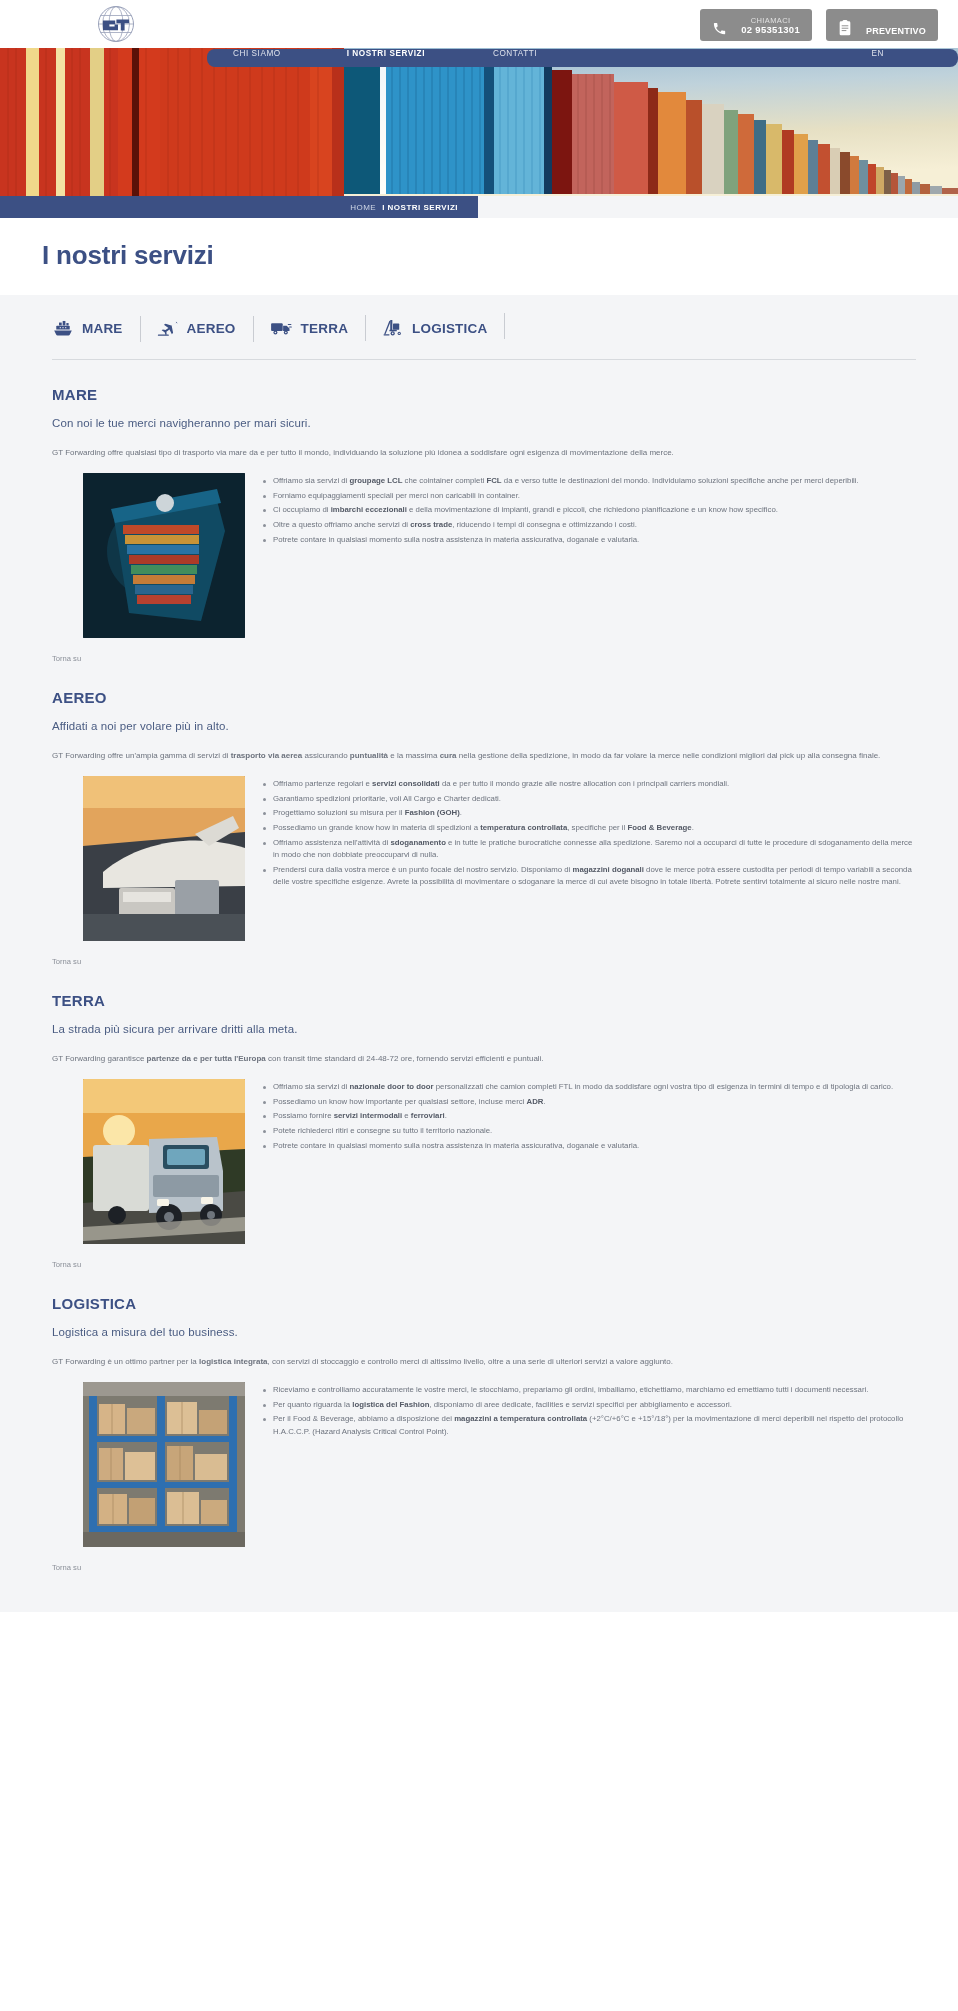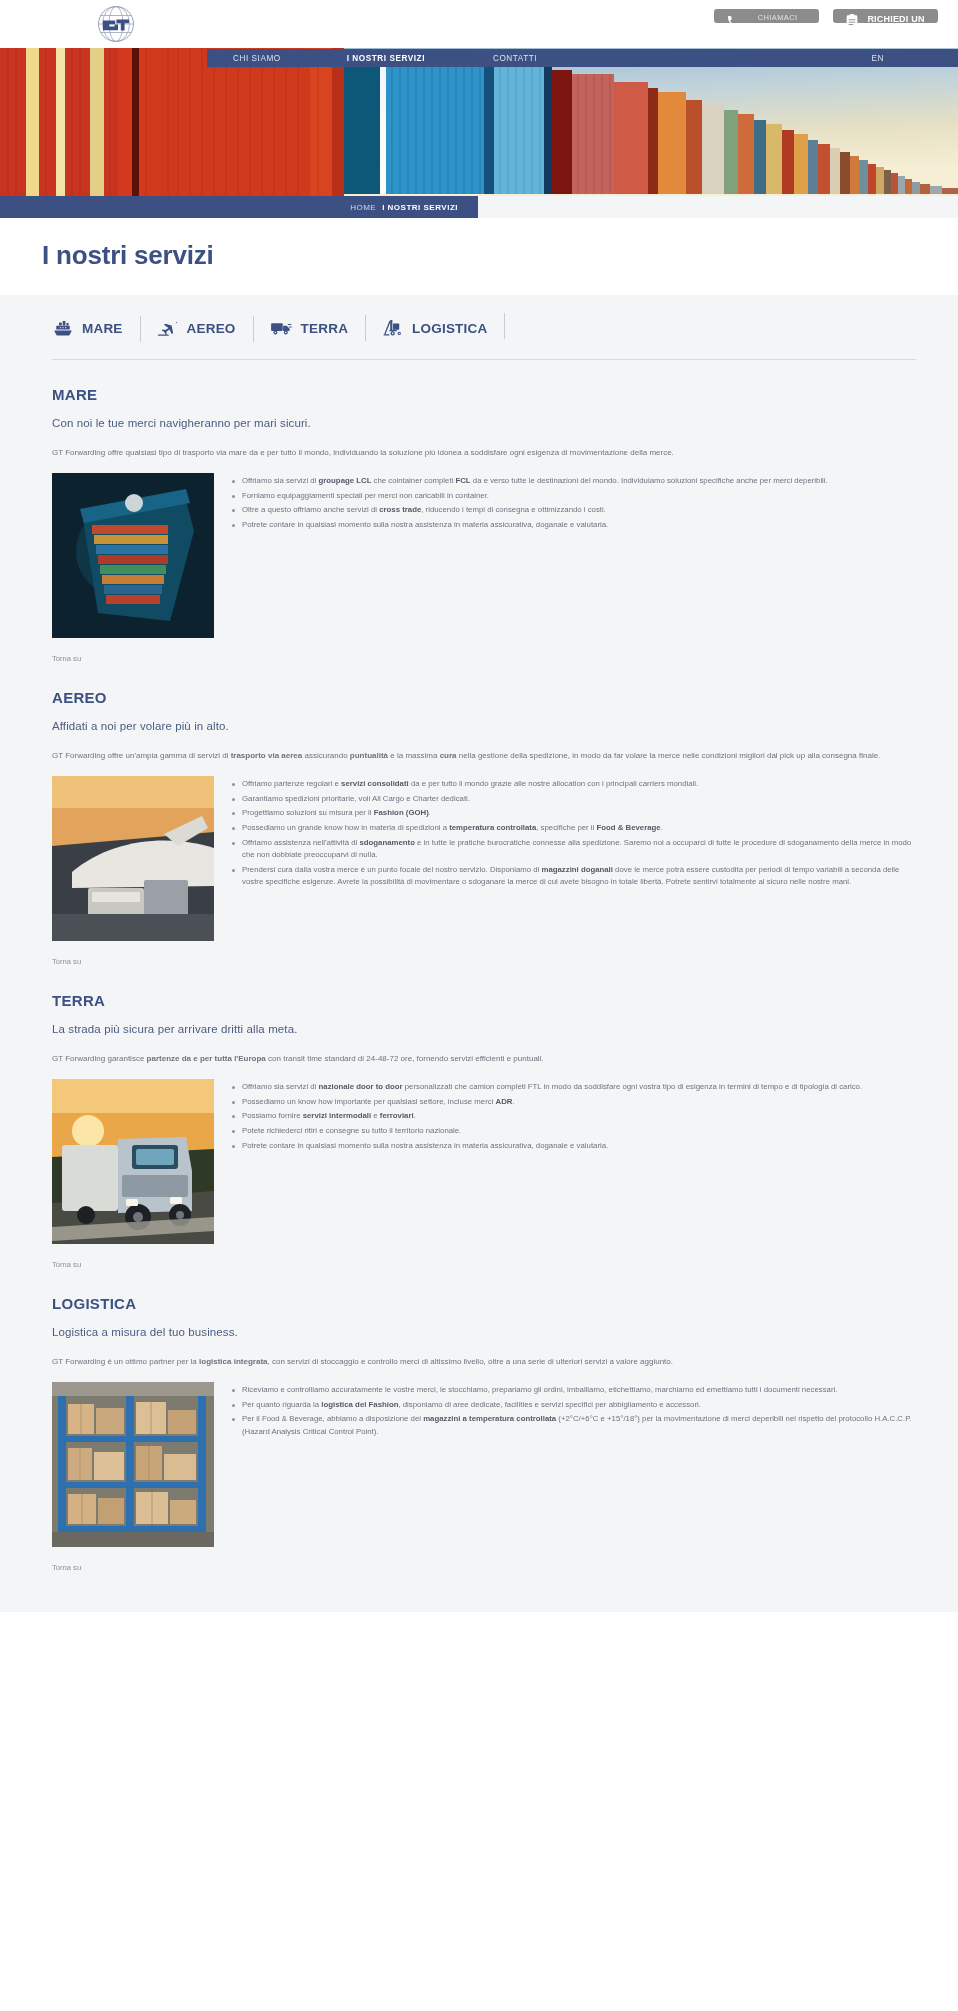--- a/index.html
+++ b/index.html
@@ -17,36 +17,36 @@
   .header{height:48px;background:#ffffff;position:relative;}
   .logo-wrap{position:absolute;left:22px;top:2px;display:flex;align-items:center;gap:9px;flex-direction:column;}
   .globe{width:44px;height:44px;position:relative;flex:none;}
   .globe svg{display:block;}
   .logo-word{
     font-size:25px;letter-spacing:1.6px;color:#8d8d93;font-weight:400;
     font-family:"Liberation Sans", sans-serif;
   }
   .hdr-btns{position:absolute;right:20px;top:9px;display:flex;gap:14px;}
   .hdr-btn{
-    display:flex;align-items:flex-start;gap:7px;
+    display:flex;align-items:flex-end;gap:14px;
     background:#8c8c8c;border-radius:3px;
-    padding:5px 12px;height:14px;min-width:96px;
+    padding:5px 12px;height:32px;min-width:96px;
     cursor:pointer;border:none;
   }
   .hdr-btn .gl{color:#fff;flex:none;display:flex;align-items:center;}
   .hdr-btn .txt{display:flex;flex-direction:column;line-height:1.12;}
   .hdr-btn .t1{font-size:7.5px;color:#e2e2e2;letter-spacing:.4px;}
   .hdr-btn .t2{font-size:9.5px;color:#ffffff;font-weight:bold;letter-spacing:.3px;}
   .hdr-btn.two .t1{font-size:9px;color:#fff;font-weight:bold;letter-spacing:.2px;}
   .hdr-btn.two .t2{font-size:9px;color:#fff;font-weight:bold;letter-spacing:.2px;margin-top:36px;}
 
   
   .nav{
     position:absolute;left:207px;top:49px;width:751px;height:18px;
-    background:#3c5084;display:flex;align-items:center;z-index:6;
+    background:#3c5084;display:flex;align-items:flex-start;z-index:6;border-radius:8px;
   }
   .nav a{
     color:#dfe3ed;text-decoration:none;font-size:8.2px;letter-spacing:.55px;
     padding:0 4px;white-space:nowrap;
   }
   .nav a.active{color:#ffffff;font-weight:bold;}
   .nav .n1{margin-left:22px;}
   .nav .n2{margin-left:58px;}
   .nav .n3{margin-left:60px;}
   .nav .lang{margin-left:auto;margin-right:70px;}
@@ -97,21 +97,21 @@
   .sect{padding:26px 42px 0 52px;}
   .sect h2{
     font-size:15px;color:#3c5084;font-weight:bold;letter-spacing:.3px;margin-bottom:14px;
   }
   .sect .lead{
     font-size:11.5px;color:#4a5c82;margin-bottom:18px;letter-spacing:.1px;
   }
   .sect .intro{
     font-size:8px;color:#6d737e;line-height:1.5;margin-bottom:14px;
   }
-  .body-row{display:flex;gap:16px;align-items:flex-start;}
+  .body-row{display:flex;gap:16px;align-items:flex-start;margin-left:31px;}
   .photo{
     width:162px;flex:none;border-radius:1px;overflow:hidden;background:#2a3a4a;
   }
   .photo svg{display:block;}
   ul.points{list-style:none;padding-top:2px;flex:1;}
   ul.points li{
     position:relative;padding-left:12px;margin-bottom:2px;
     font-size:7.8px;line-height:1.62;color:#6d737e;
   }
   ul.points li::before{
@@ -405,20 +405,21 @@
               <rect x="54" y="122" width="54" height="9" fill="#cf4630"></rect>
             </g>
             <path d="M28 36 L134 16 L138 30 L32 50 z" fill="#1a6e94"></path>
             <circle cx="82" cy="30" r="9" fill="#e9eef2"></circle>
             <rect x="0" y="0" width="162" height="165" fill="#06202c" opacity=".12"></rect>
           </svg>
         </div>
         <ul class="points">
           <li>Offriamo sia servizi di <b>groupage LCL</b> che cointainer completi <b>FCL</b> da e verso tutte le destinazioni del mondo. Individuiamo soluzioni specifiche anche per merci deperibili.</li>
           <li>Forniamo equipaggiamenti speciali per merci non caricabili in container.</li>
+          <li>Ci occupiamo di <b>imbarchi eccezionali</b> e della movimentazione di impianti, grandi e piccoli, che richiedono pianificazione e un know how specifico.</li>
           <li>Oltre a questo offriamo anche servizi di <b>cross trade</b>, riducendo i tempi di consegna e ottimizzando i costi.</li>
           <li>Potrete contare in qualsiasi momento sulla nostra assistenza in materia assicurativa, doganale e valutaria.</li>
         </ul>
       </div>
       <a class="torna" href="#">Torna su</a>
     </section>
 
     <section class="sect">
       <h2>AEREO</h2>
       <p class="lead">Affidati a noi per volare più in alto.</p>

